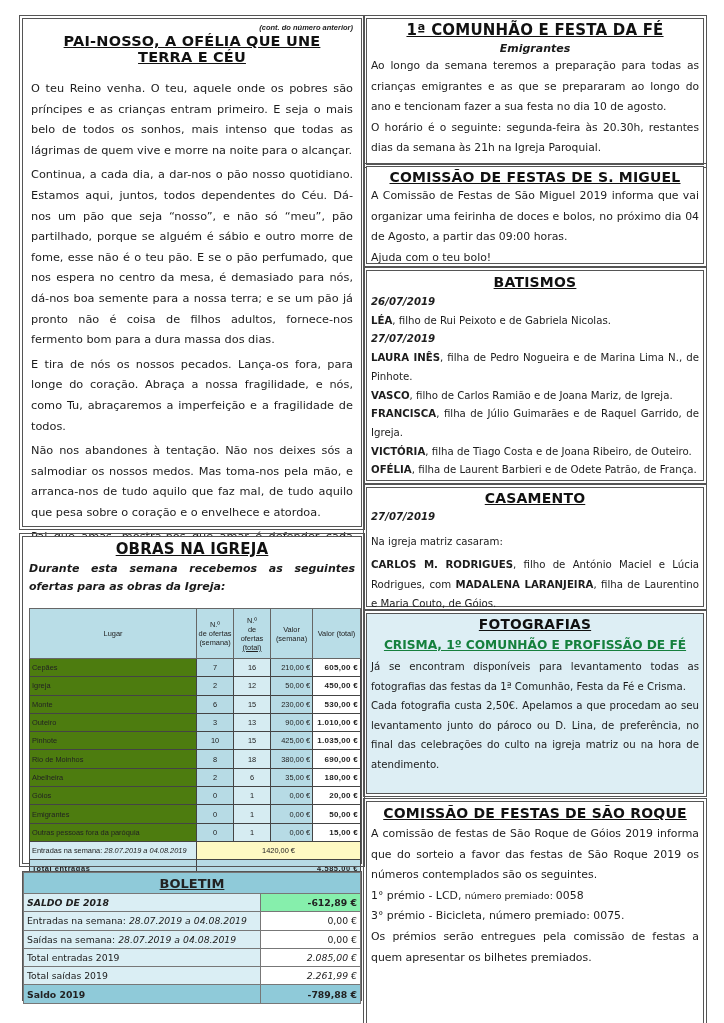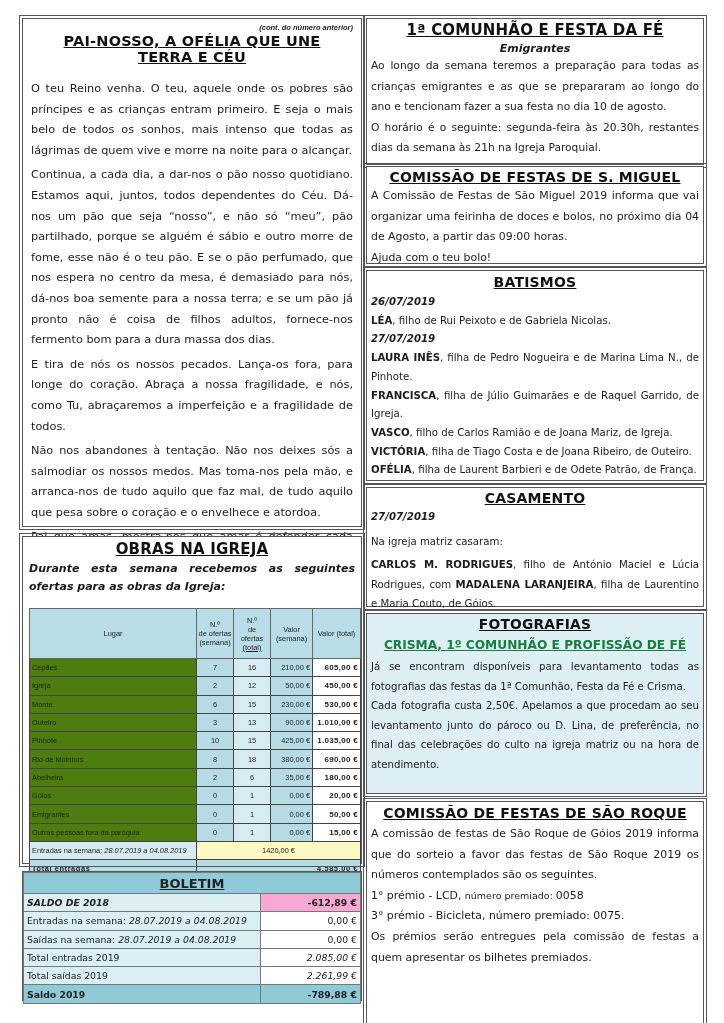--- a/index.html
+++ b/index.html
@@ -209,21 +209,21 @@
 </section>
 
 <section id="box-boletim" style="position:absolute">
   <table class="bol">
     <tbody>
         <tr class="head">
       <td colspan="2">BOLETIM</td>
     </tr>
     <tr class="s18">
       <td class="lbl bi">SALDO DE 2018</td>
-      <td class="val b" style="background:#f9a8d4">-612,89 €</td>
+      <td class="val b" style="background:#86efac">-612,89 €</td>
     </tr>
     <tr>
       <td class="lbl"><span>Entradas na semana:  </span><span class="i">28.07.2019 a 04.08.2019</span></td>
       <td class="val">0,00 €</td>
     </tr>
     <tr>
       <td class="lbl"><span>Saídas na semana: </span><span class="i">28.07.2019 a 04.08.2019</span></td>
       <td class="val">0,00 €</td>
     </tr>
     <tr>
@@ -259,22 +259,22 @@
   </div>
 </section>
 
 <section class="box" id="box-batismos">
   <h2 class="h-heavy title">BATISMOS</h2>
   <div class="body-text">
     <div class="bi">26/07/2019</div>
     <div><span class="b">LÉA</span><span>, filho de Rui Peixoto e de Gabriela Nicolas.</span></div>
     <div class="bi">27/07/2019</div>
     <div><span class="b">LAURA INÊS</span><span>, filha de Pedro Nogueira e de Marina Lima N., de Pinhote.</span></div>
+    <div><span class="b">VASCO</span><span>, filho de Carlos Ramião e de Joana Mariz, de Igreja.</span></div>
     <div><span class="b">FRANCISCA</span><span>, filha de Júlio Guimarães e de Raquel Garrido, de Igreja.</span></div>
-    <div><span class="b">VASCO</span><span>, filho de Carlos Ramião e de Joana Mariz, de Igreja.</span></div>
     <div><span class="b">VICTÓRIA</span><span>, filha de Tiago Costa e de Joana Ribeiro, de Outeiro.</span></div>
     <div><span class="b">OFÉLIA</span><span>, filha de Laurent Barbieri e de Odete Patrão, de França.</span></div>
   </div>
 </section>
 
 <section class="box" id="box-casamento">
   <h2 class="h-heavy title">CASAMENTO</h2>
   <div class="body-text">
     <div class="bi date">27/07/2019</div>
     <div class="gap">Na igreja matriz casaram:</div>

